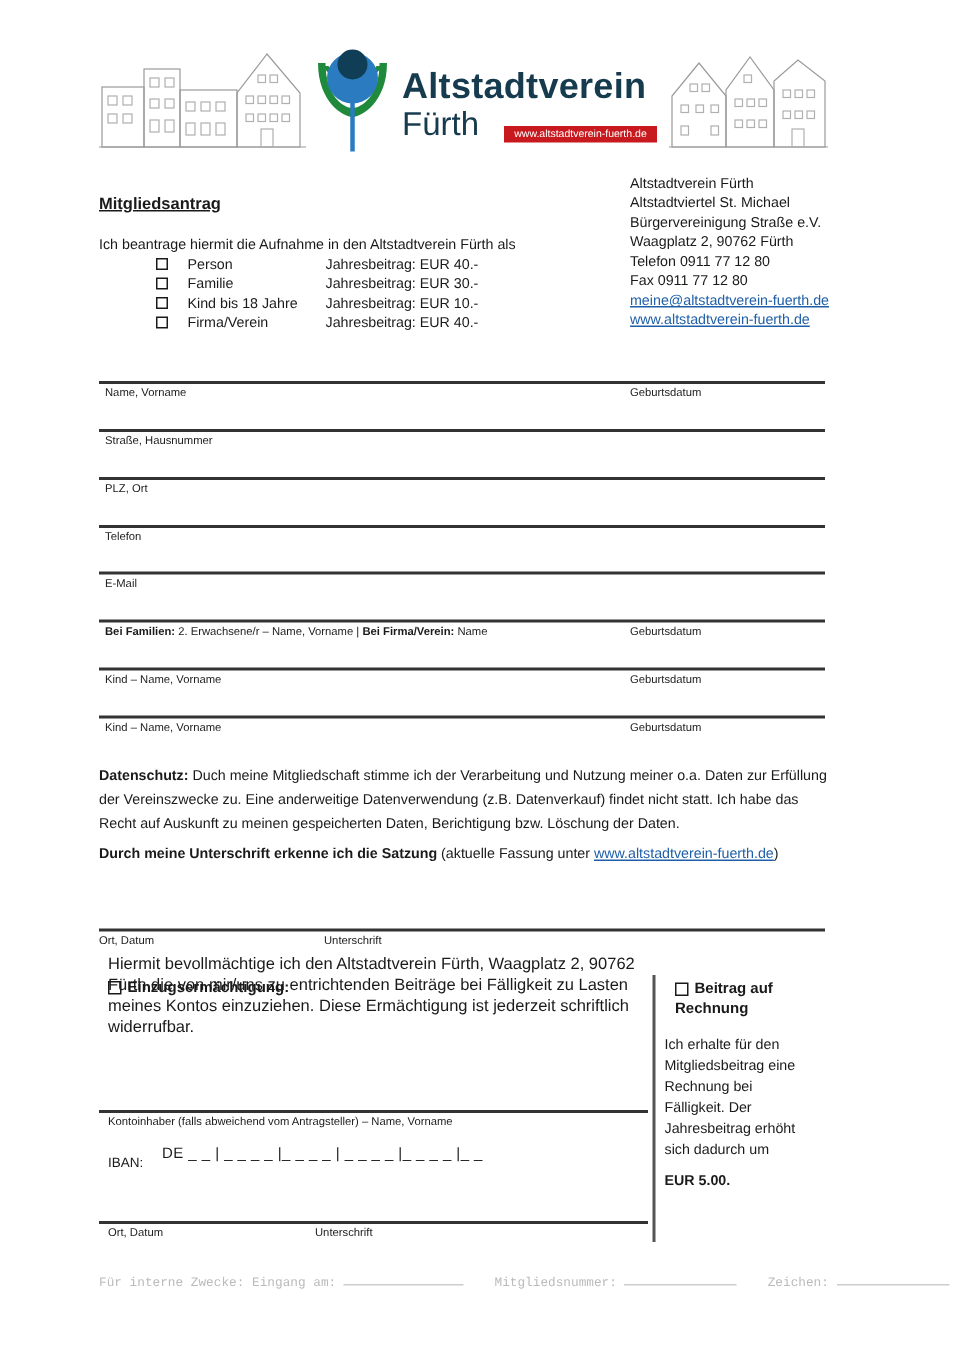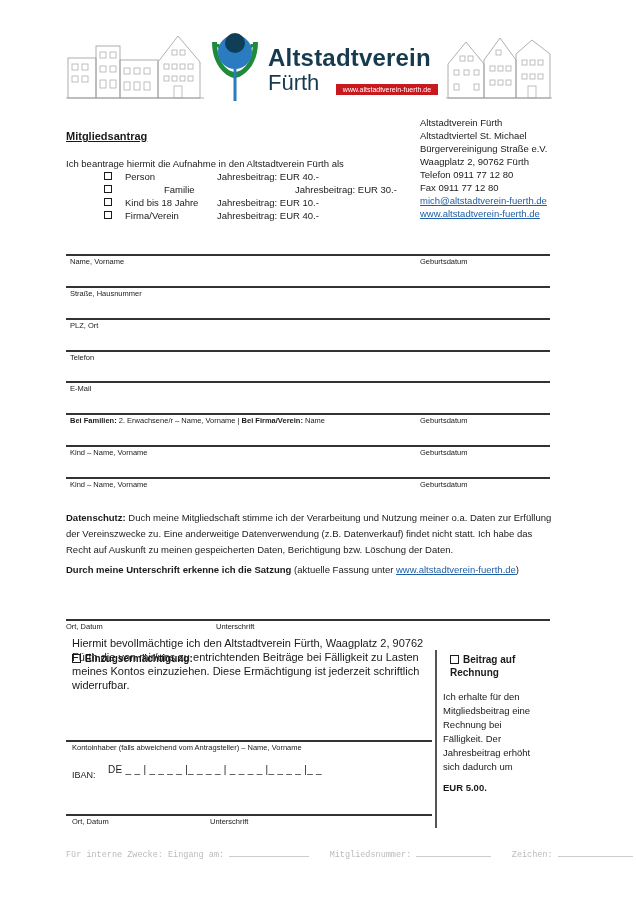--- a/index.html
+++ b/index.html
@@ -133,21 +133,21 @@
 </div>
 
 <div class="abs title">Mitgliedsantrag</div>
 <div class="abs intro">Ich beantrage hiermit die Aufnahme in den Altstadtverein Fürth als</div>
 
 <div class="abs opt-row" style="top:170px;">
   <span class="chk"></span>
   <span class="opt-label">Person</span>
   <span class="opt-fee">Jahresbeitrag: EUR 40.-</span>
 </div>
-<div class="abs opt-row" style="top:183px;gap:39px;">
+<div class="abs opt-row" style="top:183px;">
   <span class="chk"></span>
   <span class="opt-label">Familie</span>
   <span class="opt-fee">Jahresbeitrag: EUR 30.-</span>
 </div>
 <div class="abs opt-row" style="top:196px;">
   <span class="chk"></span>
   <span class="opt-label">Kind bis 18 Jahre</span>
   <span class="opt-fee">Jahresbeitrag: EUR 10.-</span>
 </div>
 <div class="abs opt-row" style="top:209px;">
@@ -156,21 +156,21 @@
   <span class="opt-fee">Jahresbeitrag: EUR 40.-</span>
 </div>
 
 <div class="abs contact" style="top:116px;">
   <div>Altstadtverein Fürth</div>
   <div>Altstadtviertel St. Michael</div>
   <div>Bürgervereinigung Straße e.V.</div>
   <div>Waagplatz 2, 90762 Fürth</div>
   <div>Telefon 0911 77 12 80</div>
   <div>Fax 0911 77 12 80</div>
-  <div><a>mich@altstadtverein-fuerth.de</a></div>
+  <div><a>meine@altstadtverein-fuerth.de</a></div>
   <div><a>www.altstadtverein-fuerth.de</a></div>
 </div>
 
 <div class="abs rule" style="top:254px;"></div>
 <div class="abs field-label" style="top:257px;">Name, Vorname</div>
 <div class="abs field-label-right" style="top:257px;">Geburtsdatum</div>
 
 <div class="abs rule" style="top:286px;"></div>
 <div class="abs field-label" style="top:289px;">Straße, Hausnummer</div>
 

